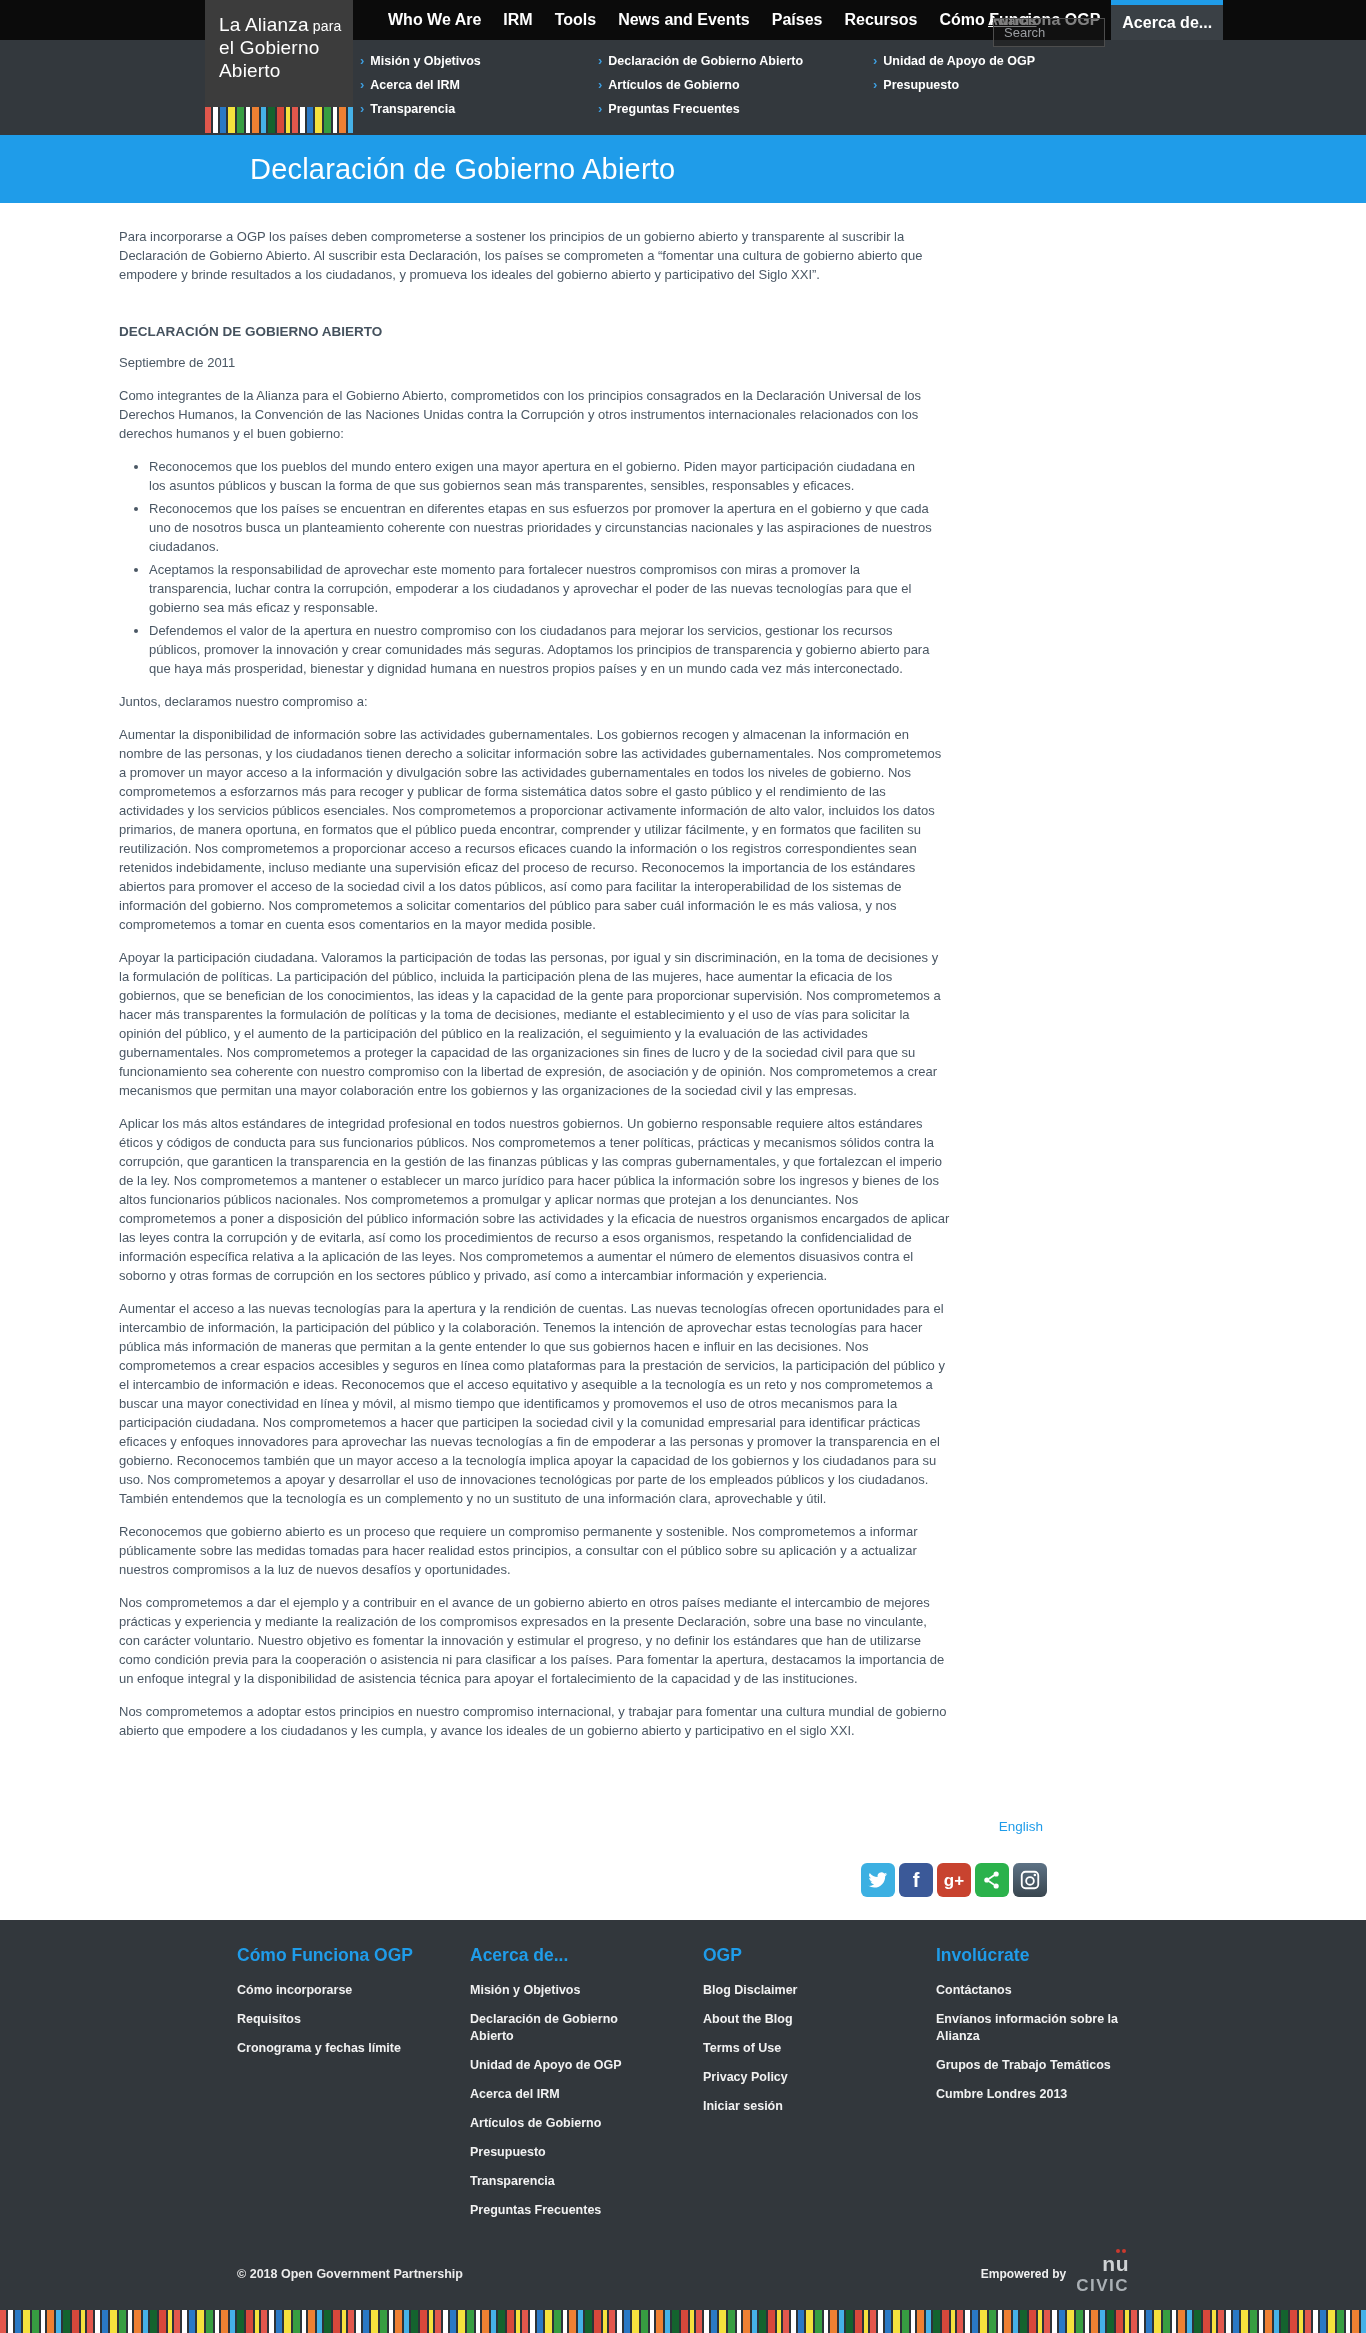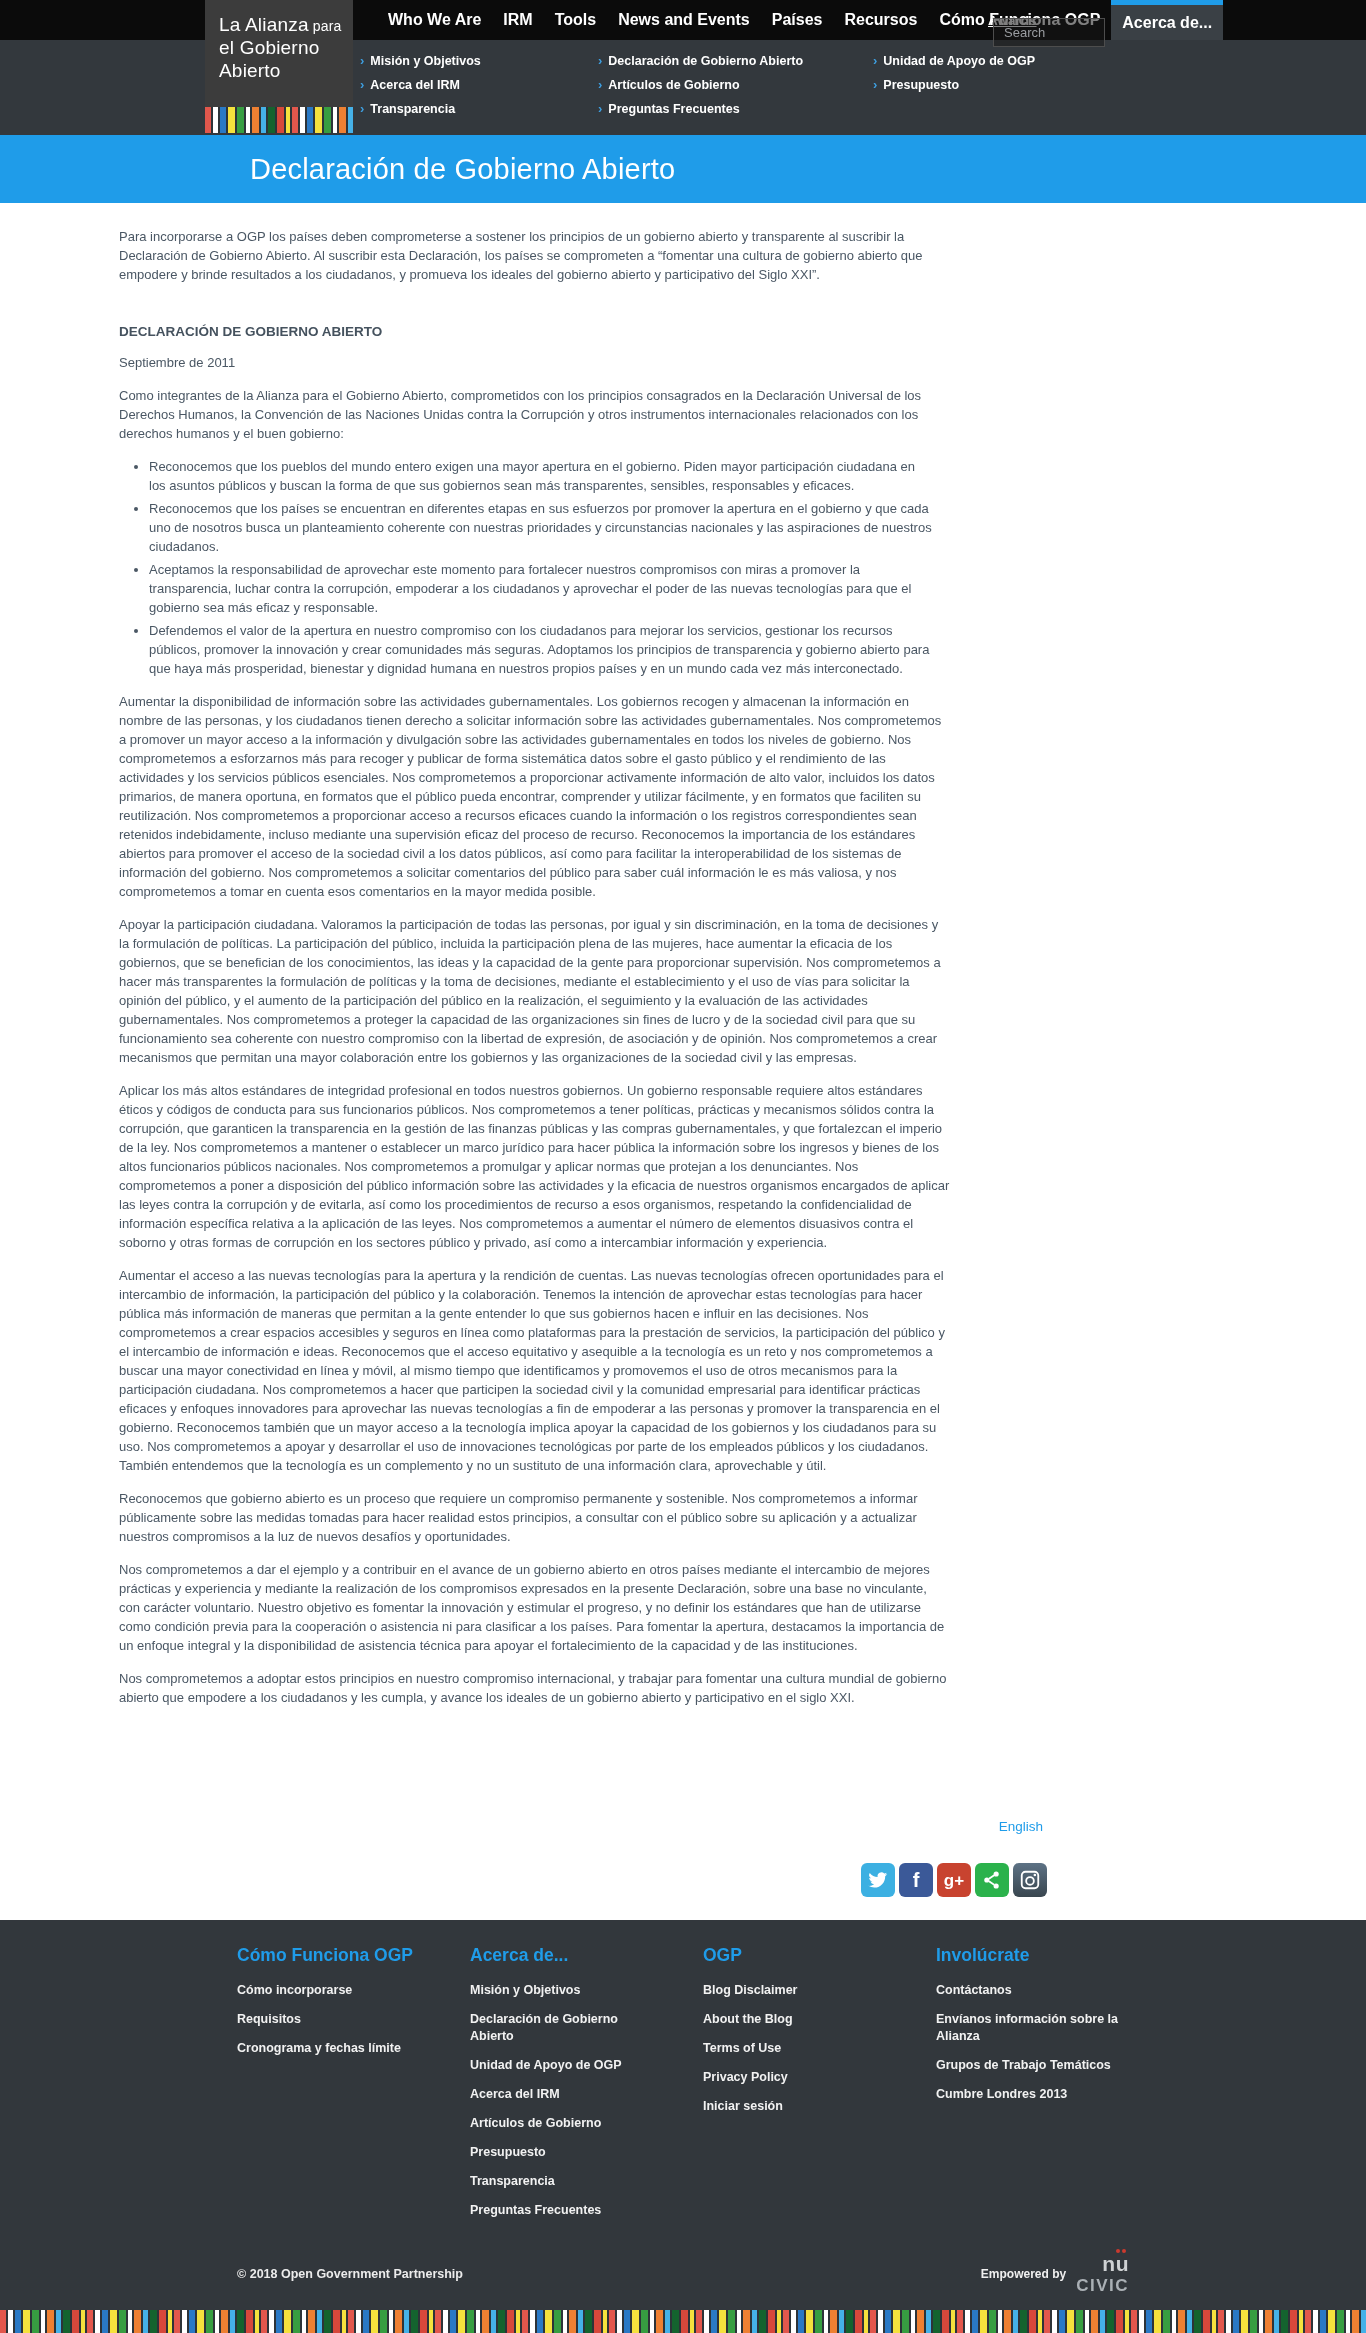--- a/index.html
+++ b/index.html
@@ -171,20 +171,21 @@
   <p class="intro">Para incorporarse a OGP los países deben comprometerse a sostener los principios de un gobierno abierto y transparente al suscribir la Declaración de Gobierno Abierto. Al suscribir esta Declaración, los países se comprometen a “fomentar una cultura de gobierno abierto que empodere y brinde resultados a los ciudadanos, y promueva los ideales del gobierno abierto y participativo del Siglo XXI”.</p>
   <h3>DECLARACIÓN DE GOBIERNO ABIERTO</h3>
   <p>Septiembre de 2011</p>
   <p>Como integrantes de la Alianza para el Gobierno Abierto, comprometidos con los principios consagrados en la Declaración Universal de los Derechos Humanos, la Convención de las Naciones Unidas contra la Corrupción y otros instrumentos internacionales relacionados con los derechos humanos y el buen gobierno:</p>
   <ul>
     <li>Reconocemos que los pueblos del mundo entero exigen una mayor apertura en el gobierno. Piden mayor participación ciudadana en los asuntos públicos y buscan la forma de que sus gobiernos sean más transparentes, sensibles, responsables y eficaces.</li>
     <li>Reconocemos que los países se encuentran en diferentes etapas en sus esfuerzos por promover la apertura en el gobierno y que cada uno de nosotros busca un planteamiento coherente con nuestras prioridades y circunstancias nacionales y las aspiraciones de nuestros ciudadanos.</li>
     <li>Aceptamos la responsabilidad de aprovechar este momento para fortalecer nuestros compromisos con miras a promover la transparencia, luchar contra la corrupción, empoderar a los ciudadanos y aprovechar el poder de las nuevas tecnologías para que el gobierno sea más eficaz y responsable.</li>
     <li>Defendemos el valor de la apertura en nuestro compromiso con los ciudadanos para mejorar los servicios, gestionar los recursos públicos, promover la innovación y crear comunidades más seguras. Adoptamos los principios de transparencia y gobierno abierto para que haya más prosperidad, bienestar y dignidad humana en nuestros propios países y en un mundo cada vez más interconectado.</li>
   </ul>
+  <p>Juntos, declaramos nuestro compromiso a:</p>
   <p>Aumentar la disponibilidad de información sobre las actividades gubernamentales. Los gobiernos recogen y almacenan la información en nombre de las personas, y los ciudadanos tienen derecho a solicitar información sobre las actividades gubernamentales. Nos comprometemos a promover un mayor acceso a la información y divulgación sobre las actividades gubernamentales en todos los niveles de gobierno. Nos comprometemos a esforzarnos más para recoger y publicar de forma sistemática datos sobre el gasto público y el rendimiento de las actividades y los servicios públicos esenciales. Nos comprometemos a proporcionar activamente información de alto valor, incluidos los datos primarios, de manera oportuna, en formatos que el público pueda encontrar, comprender y utilizar fácilmente, y en formatos que faciliten su reutilización. Nos comprometemos a proporcionar acceso a recursos eficaces cuando la información o los registros correspondientes sean retenidos indebidamente, incluso mediante una supervisión eficaz del proceso de recurso. Reconocemos la importancia de los estándares abiertos para promover el acceso de la sociedad civil a los datos públicos, así como para facilitar la interoperabilidad de los sistemas de información del gobierno. Nos comprometemos a solicitar comentarios del público para saber cuál información le es más valiosa, y nos comprometemos a tomar en cuenta esos comentarios en la mayor medida posible.</p>
   <p>Apoyar la participación ciudadana. Valoramos la participación de todas las personas, por igual y sin discriminación, en la toma de decisiones y la formulación de políticas. La participación del público, incluida la participación plena de las mujeres, hace aumentar la eficacia de los gobiernos, que se benefician de los conocimientos, las ideas y la capacidad de la gente para proporcionar supervisión. Nos comprometemos a hacer más transparentes la formulación de políticas y la toma de decisiones, mediante el establecimiento y el uso de vías para solicitar la opinión del público, y el aumento de la participación del público en la realización, el seguimiento y la evaluación de las actividades gubernamentales. Nos comprometemos a proteger la capacidad de las organizaciones sin fines de lucro y de la sociedad civil para que su funcionamiento sea coherente con nuestro compromiso con la libertad de expresión, de asociación y de opinión. Nos comprometemos a crear mecanismos que permitan una mayor colaboración entre los gobiernos y las organizaciones de la sociedad civil y las empresas.</p>
   <p>Aplicar los más altos estándares de integridad profesional en todos nuestros gobiernos. Un gobierno responsable requiere altos estándares éticos y códigos de conducta para sus funcionarios públicos. Nos comprometemos a tener políticas, prácticas y mecanismos sólidos contra la corrupción, que garanticen la transparencia en la gestión de las finanzas públicas y las compras gubernamentales, y que fortalezcan el imperio de la ley. Nos comprometemos a mantener o establecer un marco jurídico para hacer pública la información sobre los ingresos y bienes de los altos funcionarios públicos nacionales. Nos comprometemos a promulgar y aplicar normas que protejan a los denunciantes. Nos comprometemos a poner a disposición del público información sobre las actividades y la eficacia de nuestros organismos encargados de aplicar las leyes contra la corrupción y de evitarla, así como los procedimientos de recurso a esos organismos, respetando la confidencialidad de información específica relativa a la aplicación de las leyes. Nos comprometemos a aumentar el número de elementos disuasivos contra el soborno y otras formas de corrupción en los sectores público y privado, así como a intercambiar información y experiencia.</p>
   <p>Aumentar el acceso a las nuevas tecnologías para la apertura y la rendición de cuentas. Las nuevas tecnologías ofrecen oportunidades para el intercambio de información, la participación del público y la colaboración. Tenemos la intención de aprovechar estas tecnologías para hacer pública más información de maneras que permitan a la gente entender lo que sus gobiernos hacen e influir en las decisiones. Nos comprometemos a crear espacios accesibles y seguros en línea como plataformas para la prestación de servicios, la participación del público y el intercambio de información e ideas. Reconocemos que el acceso equitativo y asequible a la tecnología es un reto y nos comprometemos a buscar una mayor conectividad en línea y móvil, al mismo tiempo que identificamos y promovemos el uso de otros mecanismos para la participación ciudadana. Nos comprometemos a hacer que participen la sociedad civil y la comunidad empresarial para identificar prácticas eficaces y enfoques innovadores para aprovechar las nuevas tecnologías a fin de empoderar a las personas y promover la transparencia en el gobierno. Reconocemos también que un mayor acceso a la tecnología implica apoyar la capacidad de los gobiernos y los ciudadanos para su uso. Nos comprometemos a apoyar y desarrollar el uso de innovaciones tecnológicas por parte de los empleados públicos y los ciudadanos. También entendemos que la tecnología es un complemento y no un sustituto de una información clara, aprovechable y útil.</p>
   <p>Reconocemos que gobierno abierto es un proceso que requiere un compromiso permanente y sostenible. Nos comprometemos a informar públicamente sobre las medidas tomadas para hacer realidad estos principios, a consultar con el público sobre su aplicación y a actualizar nuestros compromisos a la luz de nuevos desafíos y oportunidades.</p>
   <p>Nos comprometemos a dar el ejemplo y a contribuir en el avance de un gobierno abierto en otros países mediante el intercambio de mejores prácticas y experiencia y mediante la realización de los compromisos expresados en la presente Declaración, sobre una base no vinculante, con carácter voluntario. Nuestro objetivo es fomentar la innovación y estimular el progreso, y no definir los estándares que han de utilizarse como condición previa para la cooperación o asistencia ni para clasificar a los países. Para fomentar la apertura, destacamos la importancia de un enfoque integral y la disponibilidad de asistencia técnica para apoyar el fortalecimiento de la capacidad y de las instituciones.</p>
   <p>Nos comprometemos a adoptar estos principios en nuestro compromiso internacional, y trabajar para fomentar una cultura mundial de gobierno abierto que empodere a los ciudadanos y les cumpla, y avance los ideales de un gobierno abierto y participativo en el siglo XXI.</p>
 
   <a class="english-link">English</a>
 

